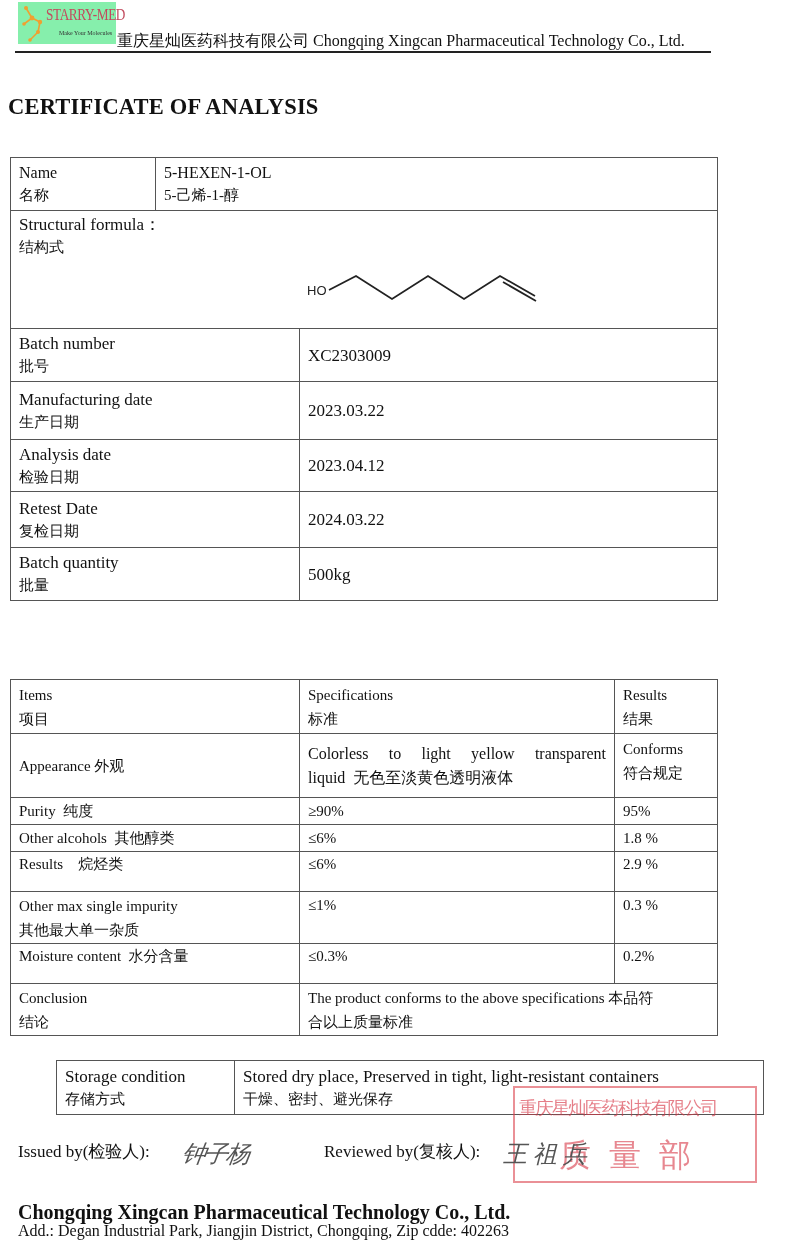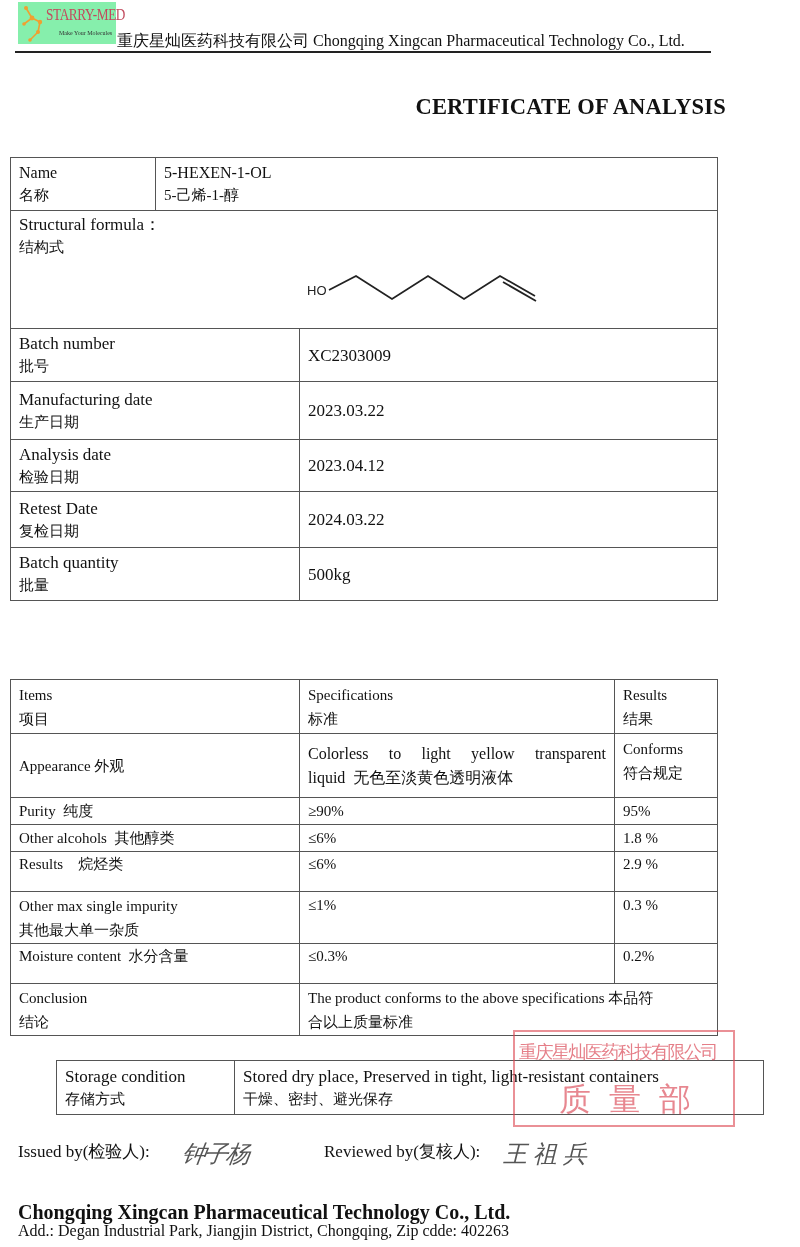--- a/index.html
+++ b/index.html
@@ -7,41 +7,41 @@
   body { position: relative; font-family: "Liberation Serif", "DejaVu Serif", serif; color: #111; }
 
   
   .logo { position: absolute; left: 18px; top: 2px; width: 98px; height: 42px; background: #86efac; }
   .logo svg { position: absolute; left: 0; top: 0; }
   .logo-name { position: absolute; left: 28px; top: 3px; font-family: "Liberation Serif", serif; font-size: 17px; color: #c24b5e; letter-spacing: -0.5px; transform: scaleX(0.78); transform-origin: left top; white-space: nowrap; }
   .logo-tag { position: absolute; left: 41px; top: 28px; font-size: 6px; color: #333; white-space: nowrap; }
   .company-header { position: absolute; left: 117px; top: 31px; font-size: 16px; color: #111; white-space: nowrap; }
   .header-rule { position: absolute; left: 15px; top: 51px; width: 696px; height: 2px; background: #222; }
 
-  .doc-title { position: absolute; left: 0; width: 726px; top: 94px; text-align: right; font-size: 22.5px; font-weight: bold; letter-spacing: 0.2px; }
+  .doc-title { position: absolute; left: 8px; width: 726px; top: 94px; text-align: left; font-size: 22.5px; font-weight: bold; letter-spacing: 0.2px; }
 
   
   .tbl { position: absolute; left: 10px; width: 707px; border-collapse: collapse; table-layout: fixed; }
   .tbl td { border: 1.3px solid #555; vertical-align: middle; font-size: 16px; line-height: 23px; padding: 0 8px; }
   .tbl .zh { font-size: 15px; }
   .t1 { top: 157px; }
   .t1 td { }
 
   .formula-cell { height: 118px; vertical-align: top !important; position: relative; padding-top: 2px !important; }
   .mol { position: absolute; left: 296px; top: 52px; }
 
   .t2 { top: 679px; }
   .t2 td { font-size: 15px; line-height: 24px; }
   .t2 .zh { font-size: 15px; }
 
   .t3 { top: 1060px; margin-left: 46px; }
   .t3 td { font-size: 17px; line-height: 22px; }
   .t3 .zh { font-size: 15px; }
 
-  .stamp { position: absolute; left: 513px; top: 1030px; width: 222px; height: 97px; border: 2px solid rgba(220,70,80,0.75); opacity: 0.8; pointer-events: none; }
+  .stamp { position: absolute; left: 513px; top: 1086px; width: 244px; height: 97px; border: 2px solid rgba(220,70,80,0.75); opacity: 0.8; pointer-events: none; }
   .stamp-top { position: absolute; left: 4px; top: 8px; font-family: "DejaVu Sans", sans-serif; font-size: 18px; color: rgba(215,55,70,0.8); white-space: nowrap; letter-spacing: -1.5px; }
   .stamp-bot { position: absolute; left: 44px; top: 46px; font-family: "DejaVu Serif", serif; font-size: 32px; color: rgba(215,55,70,0.75); white-space: nowrap; letter-spacing: 18px; }
 
   .sign-row { position: absolute; top: 1140px; left: 18px; font-size: 17px; white-space: nowrap; }
   .sign-label2 { position: absolute; top: 1140px; left: 324px; font-size: 17px; white-space: nowrap; }
   .sig { position: absolute; font-family: "DejaVu Serif", serif; color: #555; font-style: italic; white-space: nowrap; }
   .sig1 { left: 182px; top: 1138px; font-size: 24px; letter-spacing: -2px; transform: skewX(-8deg); }
   .sig2 { left: 503px; top: 1138px; font-size: 24px; letter-spacing: 6px; }
 
   .footer-company { position: absolute; left: 18px; top: 1201px; font-size: 20px; font-weight: bold; white-space: nowrap; }

